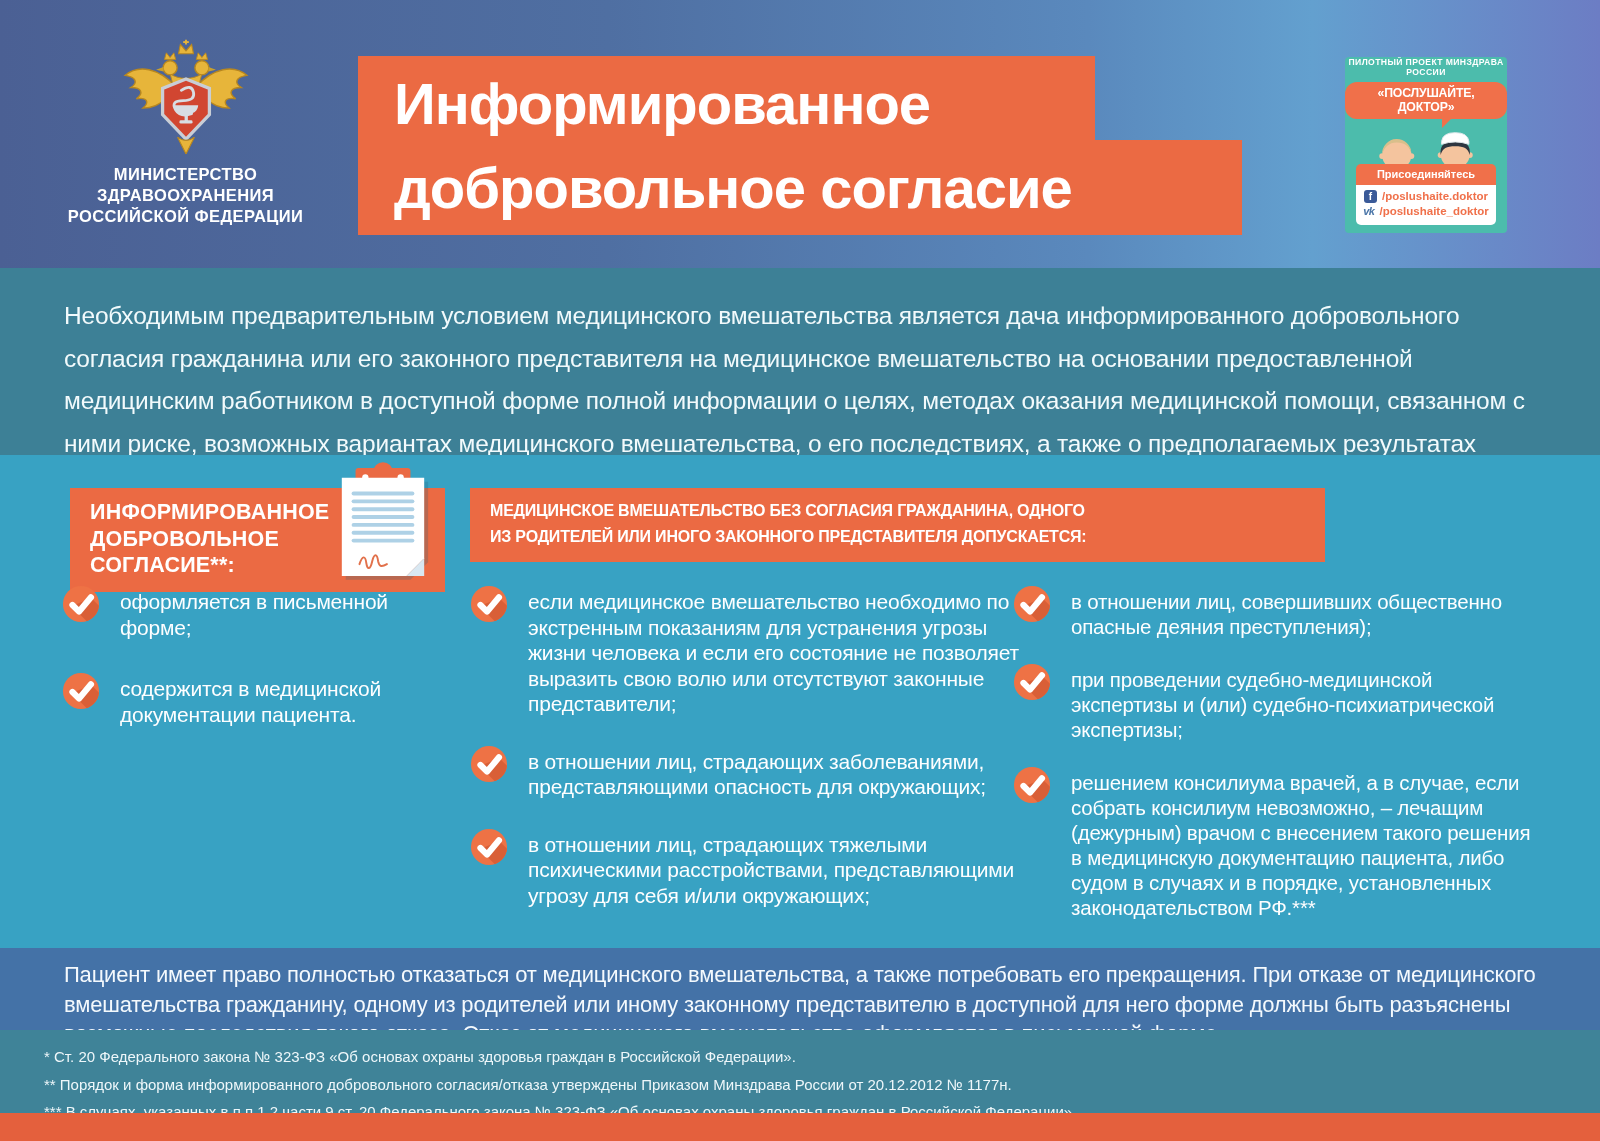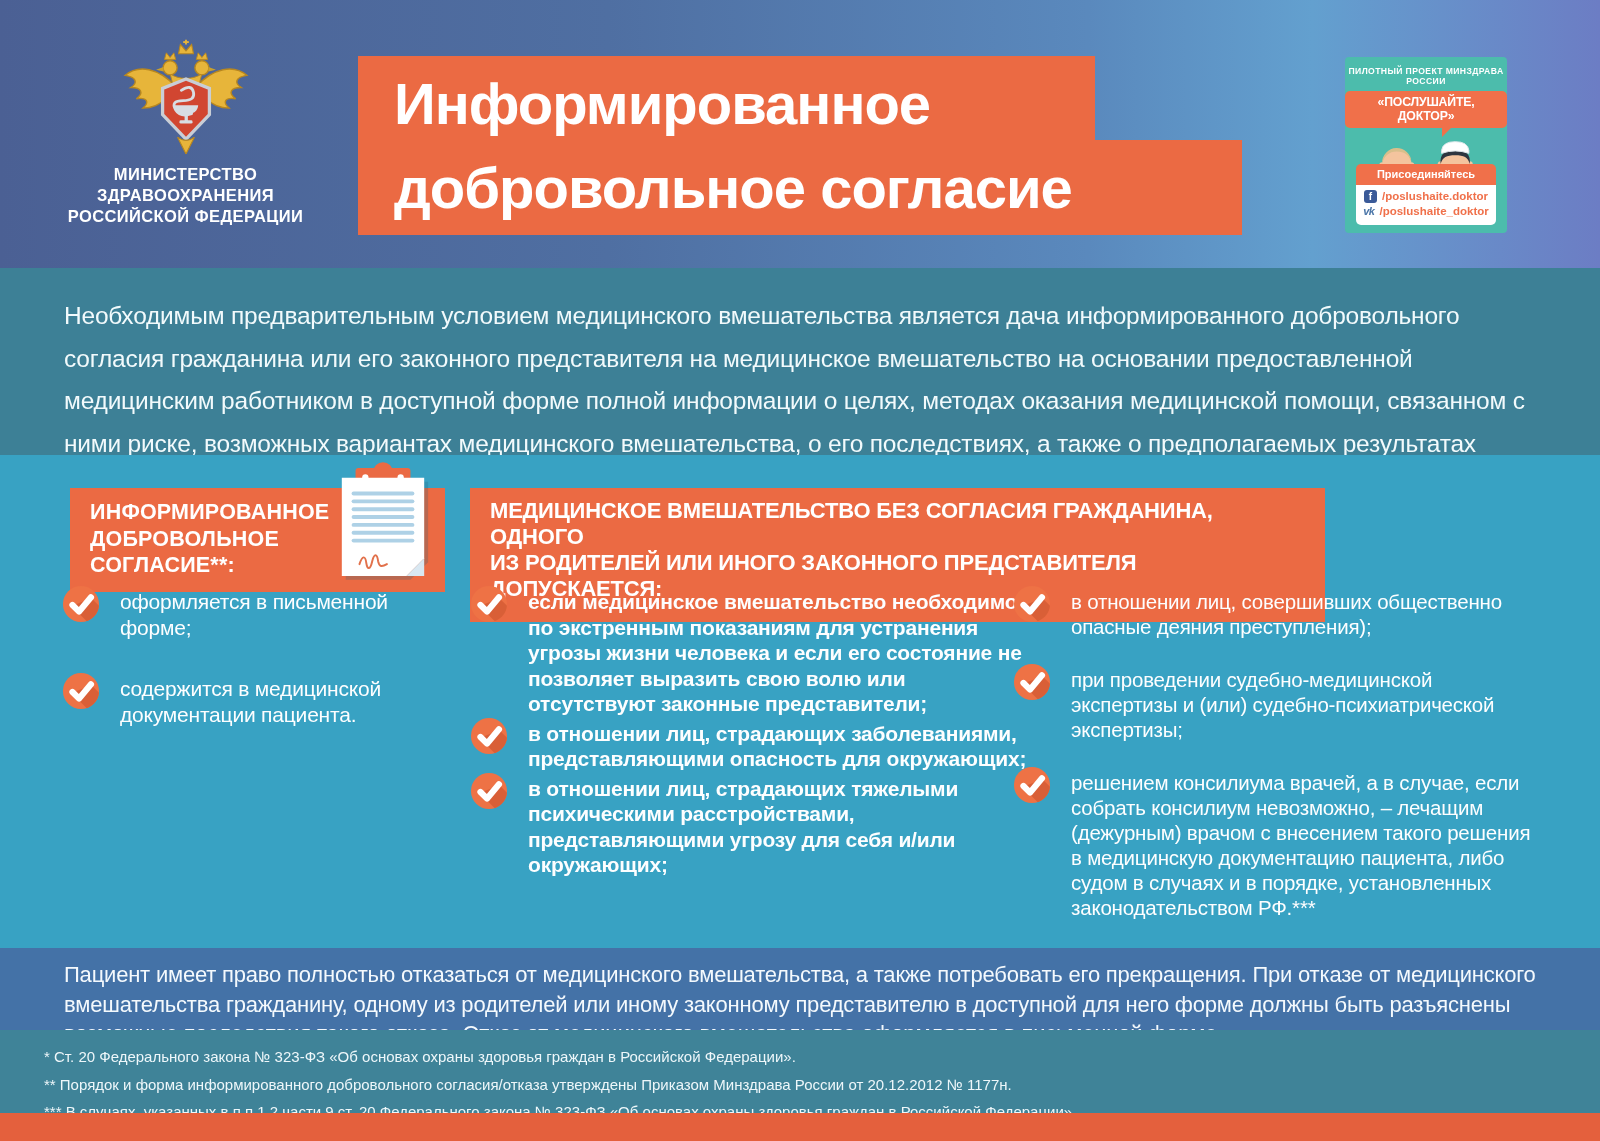--- a/index.html
+++ b/index.html
@@ -16,23 +16,23 @@
 
   .title-banner{left:358px;top:56px;}
   .title-row{background:#eb6a43;display:flex;align-items:center;
              font-weight:bold;font-size:58px;letter-spacing:-1px;padding-left:36px;color:#fff;}
   .title-row1{width:737px;height:84px;padding-top:10px;box-sizing:border-box;}
   .title-row2{width:884px;height:95px;box-sizing:border-box;}
 
   
   .project-card{left:1345px;top:57px;width:162px;height:176px;background:#4cbcac;border-radius:4px;
                 text-align:center;overflow:hidden;}
-  .card-kicker{margin-top:9px;font-size:8.6px;font-weight:bold;letter-spacing:.4px;color:#fff;}
+  .card-kicker{font-size:8.6px;font-weight:bold;letter-spacing:.4px;color:#fff;}
   .bubble-wrap{position:relative;margin-top:5px;}
-  .bubble{display:inline-block;background:#f0704a;border-radius:5px;padding:4px 8px 5px;
+  .bubble{display:inline-block;background:#f0704a;border-radius:12px;padding:4px 8px 5px;
           font-size:12.3px;font-weight:bold;letter-spacing:-.2px;color:#fff;}
   .bubble-tail{position:absolute;left:60%;top:100%;width:0;height:0;
                border-top:9px solid #f0704a;border-right:9px solid transparent;}
   .card-chars{margin-top:1px;}
   .joinbox{position:absolute;left:11px;bottom:8px;width:140px;border-radius:5px;overflow:hidden;}
   .joinbar{background:#f0704a;height:21px;line-height:21px;font-size:11px;font-weight:bold;color:#fff;}
   .handles{background:#fff;padding:4px 0 6px;}
   .handle{display:flex;align-items:center;justify-content:center;gap:5px;
           color:#f0704a;font-size:11.5px;font-weight:bold;line-height:15px;}
   .fb-badge{display:inline-flex;align-items:center;justify-content:center;width:13px;height:13px;
@@ -47,22 +47,22 @@
   .main{left:0;top:455px;width:1600px;height:493px;background:#38a2c3;}
   .consent-box{left:70px;top:33px;width:375px;box-sizing:border-box;background:#eb6a43;
                padding:11px 110px 13px 20px;font-size:21.5px;line-height:26.5px;font-weight:bold;letter-spacing:.2px;}
   .clipboard{left:332px;top:-1px;}
   .list{display:flex;flex-direction:column;}
   .consent-items{left:62px;top:130px;width:395px;gap:32px;}
   .li{display:flex;gap:20px;}
   .li .check{flex:0 0 38px;}
   .li-text{font-size:21px;line-height:25.5px;letter-spacing:-.2px;padding-top:4px;color:#fdfeff;}
   .wc-banner{left:470px;top:33px;width:855px;box-sizing:border-box;background:#eb6a43;
-             padding:10px 20px 20px;font-size:22px;line-height:26px;font-weight:bold;letter-spacing:-.2px;}
-  .wc-col1{left:470px;top:130px;width:560px;font-weight:bold;}
+             padding:10px 20px 12px;font-size:16px;line-height:26px;font-weight:bold;letter-spacing:-.2px;}
+  .wc-col1{left:470px;top:130px;width:560px;gap:28px;}
   .wc-col2{left:1013px;top:130px;width:525px;gap:24px;}
   .wc-col2 .li-text{font-size:20.5px;line-height:25px;}
 
   
   .refusal{left:0;top:948px;width:1600px;height:82px;background:#4472a7;box-sizing:border-box;
            padding:12px 64px 0;font-size:22px;line-height:29.5px;color:#f4f9fd;letter-spacing:-.2px;}
 
   
   .footnotes{left:0;top:1030px;width:1600px;height:83px;background:#3f8398;box-sizing:border-box;
              padding:13px 40px 0 44px;font-size:15px;line-height:27.5px;color:#eef7fa;}

